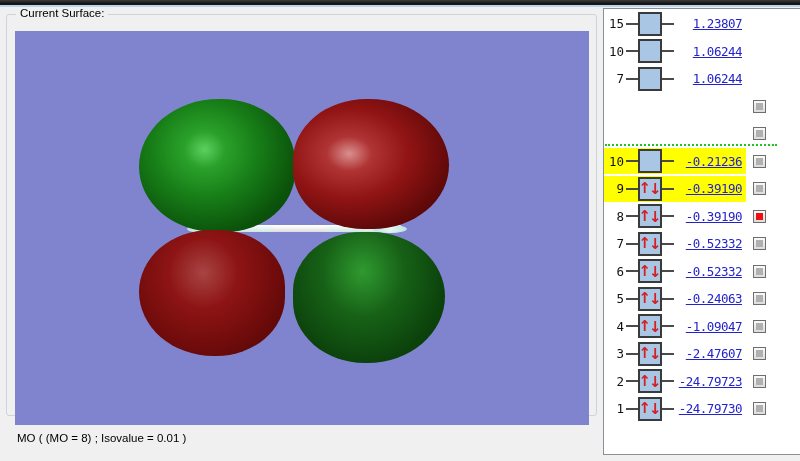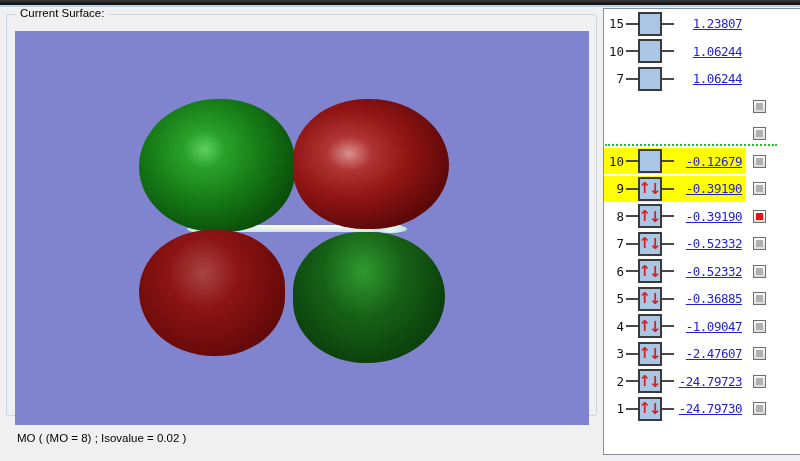--- a/index.html
+++ b/index.html
@@ -99,21 +99,21 @@
     <div class="bond"></div>
     <div class="atom a1"></div>
     <div class="atom a2"></div>
     <div class="lobe lobe-tl"></div>
     <div class="lobe lobe-tr"></div>
     <div class="lobe lobe-bl"></div>
     <div class="lobe lobe-br"></div>
     <div class="bond-front"></div>
   </div>
 
-  <div class="status-text">MO ( (MO = 8) ; Isovalue = 0.02 )</div>
+  <div class="status-text">MO ( (MO = 8) ; Isovalue = 0.01 )</div>
 </div>
 
 <div class="mo-panel">
   <div class="mo-rows">
       <div class="mo-row">
     <div class="row-content">
       <span class="row-num">15</span>
       <span class="lvl-line l"></span>
       <span class="orb-box"></span>
       <span class="lvl-line r"></span>
@@ -146,21 +146,21 @@
   </div>
       <div class="mo-row">
     <span class="mo-checkbox"></span>
   </div>
       <div class="mo-row">
     <div class="row-content hl">
       <span class="row-num">10</span>
       <span class="lvl-line l"></span>
       <span class="orb-box"></span>
       <span class="lvl-line r"></span>
-      <span class="row-val">-0.12679</span>
+      <span class="row-val">-0.21236</span>
     </div>
     <span class="mo-checkbox"></span>
   </div>
       <div class="mo-row">
     <div class="row-content hl">
       <span class="row-num">9</span>
       <span class="lvl-line l"></span>
       <span class="orb-box">
             <span class="arrow up">↑</span>
             <span class="arrow down">↓</span>
@@ -211,21 +211,21 @@
   </div>
       <div class="mo-row">
     <div class="row-content">
       <span class="row-num">5</span>
       <span class="lvl-line l"></span>
       <span class="orb-box">
             <span class="arrow up">↑</span>
             <span class="arrow down">↓</span>
           </span>
       <span class="lvl-line r"></span>
-      <span class="row-val">-0.36885</span>
+      <span class="row-val">-0.24063</span>
     </div>
     <span class="mo-checkbox"></span>
   </div>
       <div class="mo-row">
     <div class="row-content">
       <span class="row-num">4</span>
       <span class="lvl-line l"></span>
       <span class="orb-box">
             <span class="arrow up">↑</span>
             <span class="arrow down">↓</span>

